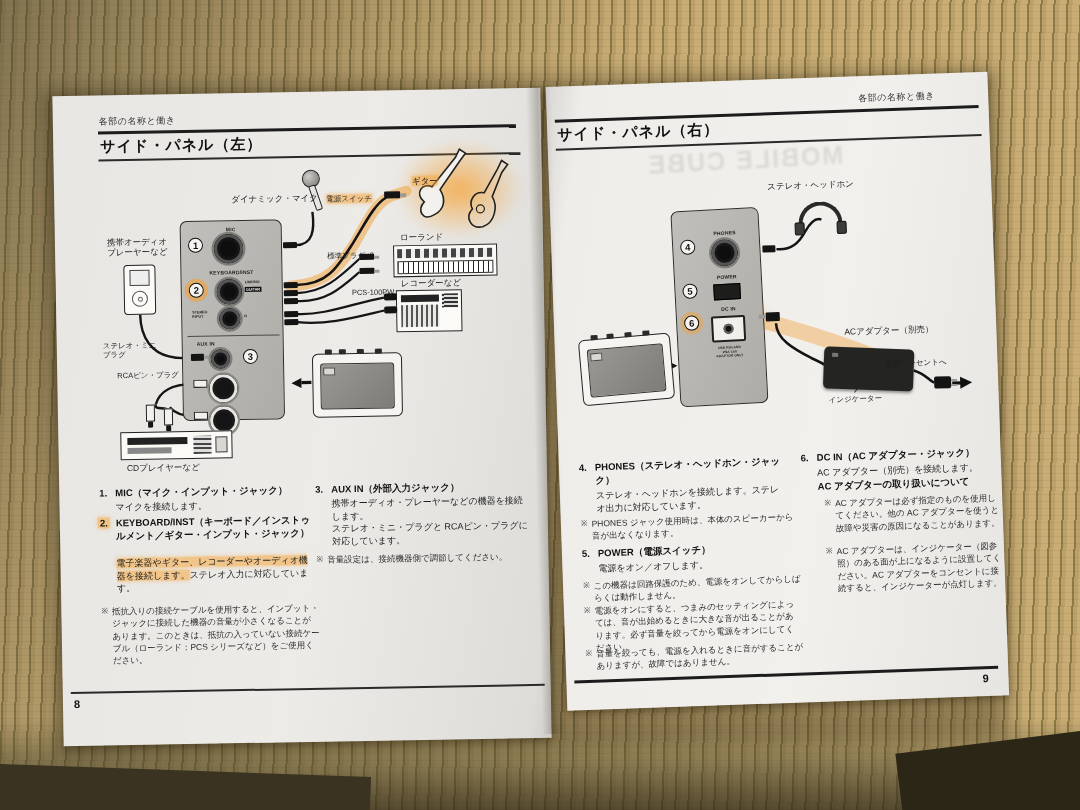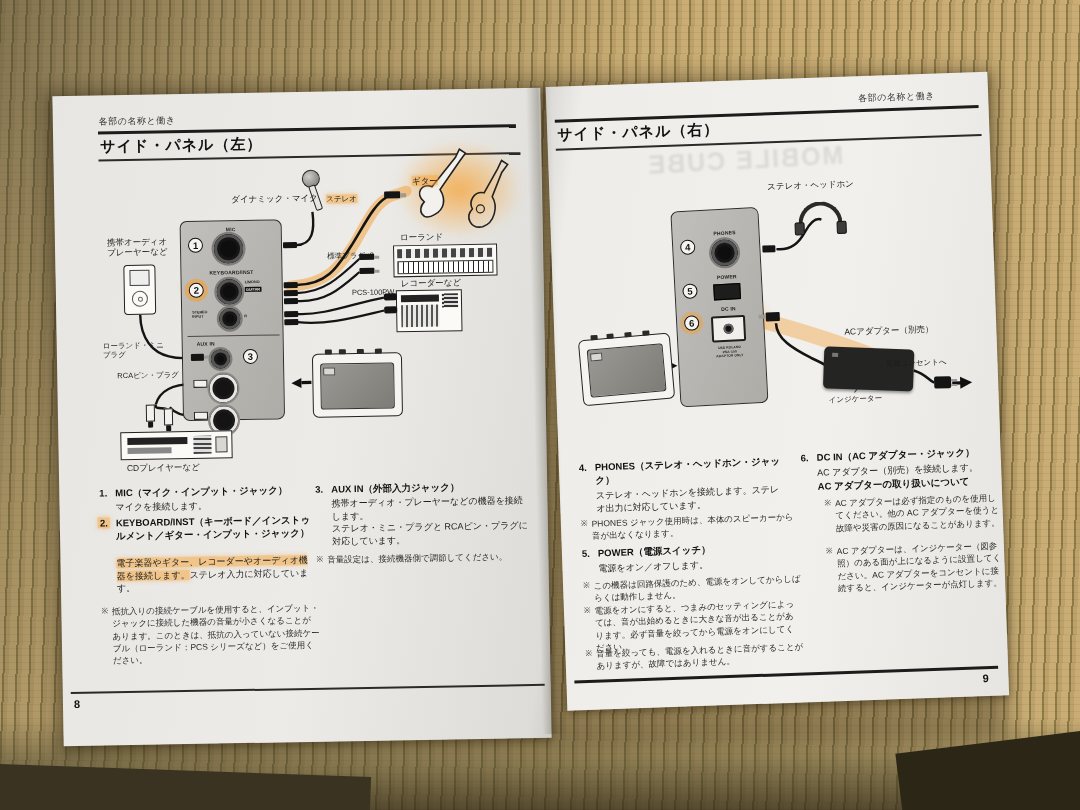--- a/index.html
+++ b/index.html
@@ -110,21 +110,21 @@
   <div class="abs" style="left:248px;top:78px;width:18px;height:18px;border-radius:50%;background:radial-gradient(circle at 35% 35%,#cfcecb,#6f6e6a);border:1px solid #222;"></div>
   <div class="abs" style="left:258px;top:93px;width:7px;height:26px;background:#e6e5e1;border:1px solid #222;border-radius:2px;transform:rotate(-18deg);"></div>
   <div class="abs lbl" style="left:177px;top:101px;">ダイナミック・マイク</div>
 
   <svg width="488" height="650" viewBox="0 0 488 650">
     <path d="M 380 125 C 368 132 362 120 370 112 C 360 104 368 92 378 97 L 402 68 L 406 60 L 412 64 L 406 72 L 386 100 C 392 110 390 120 380 125 Z" fill="#f2f1ee" stroke="#222" stroke-width="1.6"></path>
     <path d="M 428 138 C 416 140 410 128 418 120 C 414 112 420 102 430 104 L 444 80 L 448 72 L 454 76 L 448 84 L 438 108 C 444 118 440 134 428 138 Z" fill="none" stroke="#222" stroke-width="1.6"></path>
     <circle cx="426" cy="120" r="4" fill="none" stroke="#222" stroke-width="1.2"></circle>
   </svg>
   <div class="abs lbl" style="left:356px;top:86px;padding:0 2px;"><span class="hl">ギター</span></div>
-  <div class="abs lbl-sm" style="left:272px;top:103px;"><span class="hl">ステレオ</span></div>
+  <div class="abs lbl-sm" style="left:272px;top:103px;"><span class="hl">電源スイッチ</span></div>
   <div class="abs plug" style="left:330px;top:101px;width:16px;height:7px;"></div>
   <div class="abs plug-tip" style="left:346px;top:102.5px;width:6px;height:4px;"></div>
 
   <div class="abs lbl" style="left:345px;top:142px;">ローランド</div>
   <div class="abs device" style="left:338px;top:155px;width:104px;height:32px;">
     <div class="abs" style="left:3px;top:3px;width:96px;height:9px;background:repeating-linear-gradient(90deg,#444 0 5px,#eee 5px 9px);"></div>
     <div class="abs" style="left:3px;top:15px;width:96px;height:13px;background:repeating-linear-gradient(90deg,#222 0 1px,#fff 1px 5px);border:1px solid #333;"></div>
   </div>
   <div class="abs lbl-sm" style="left:272px;top:160px;">標準プラグ×2</div>
   <div class="abs plug" style="left:304px;top:163px;width:15px;height:6px;"></div>
@@ -179,21 +179,21 @@
   <div class="abs plug" style="left:228px;top:219px;width:14px;height:6px;"></div>
   <div class="abs plug" style="left:228px;top:227px;width:14px;height:6px;"></div>
 
   <div class="abs lbl pre" style="left:52px;top:142px;">携帯オーディオ
 プレーヤーなど</div>
   <div class="abs device" style="left:68px;top:170px;width:32px;height:50px;border-radius:4px;">
     <div class="abs" style="left:5px;top:4px;width:20px;height:16px;border:1px solid #444;background:#eee;"></div>
     <div class="abs" style="left:7px;top:25px;width:16px;height:16px;border:1.4px solid #555;border-radius:50%;"></div>
     <div class="abs" style="left:12.5px;top:30.5px;width:5px;height:5px;border:1px solid #666;border-radius:50%;"></div>
   </div>
-  <div class="abs lbl-sm pre" style="left:46px;top:246px;">ローランド・ミニ
+  <div class="abs lbl-sm pre" style="left:46px;top:246px;">ステレオ・ミニ
 プラグ</div>
   <div class="abs plug" style="left:134px;top:260px;width:13px;height:7px;"></div>
   <div class="abs plug-tip" style="left:147px;top:262px;width:5px;height:3.4px;"></div>
 
   <div class="abs lbl-sm" style="left:60px;top:276px;">RCAピン・プラグ</div>
   <div class="abs" style="left:136px;top:286px;width:14px;height:8px;background:#f2f1ee;border:1px solid #222;"></div>
   <div class="abs" style="left:136px;top:318px;width:14px;height:8px;background:#f2f1ee;border:1px solid #222;"></div>
   <div class="abs" style="left:88px;top:310px;width:9px;height:17px;background:#f2f1ee;border:1px solid #222;"></div>
   <div class="abs plug" style="left:90px;top:327px;width:5px;height:6px;"></div>
   <div class="abs" style="left:106px;top:314px;width:9px;height:17px;background:#f2f1ee;border:1px solid #222;"></div>

